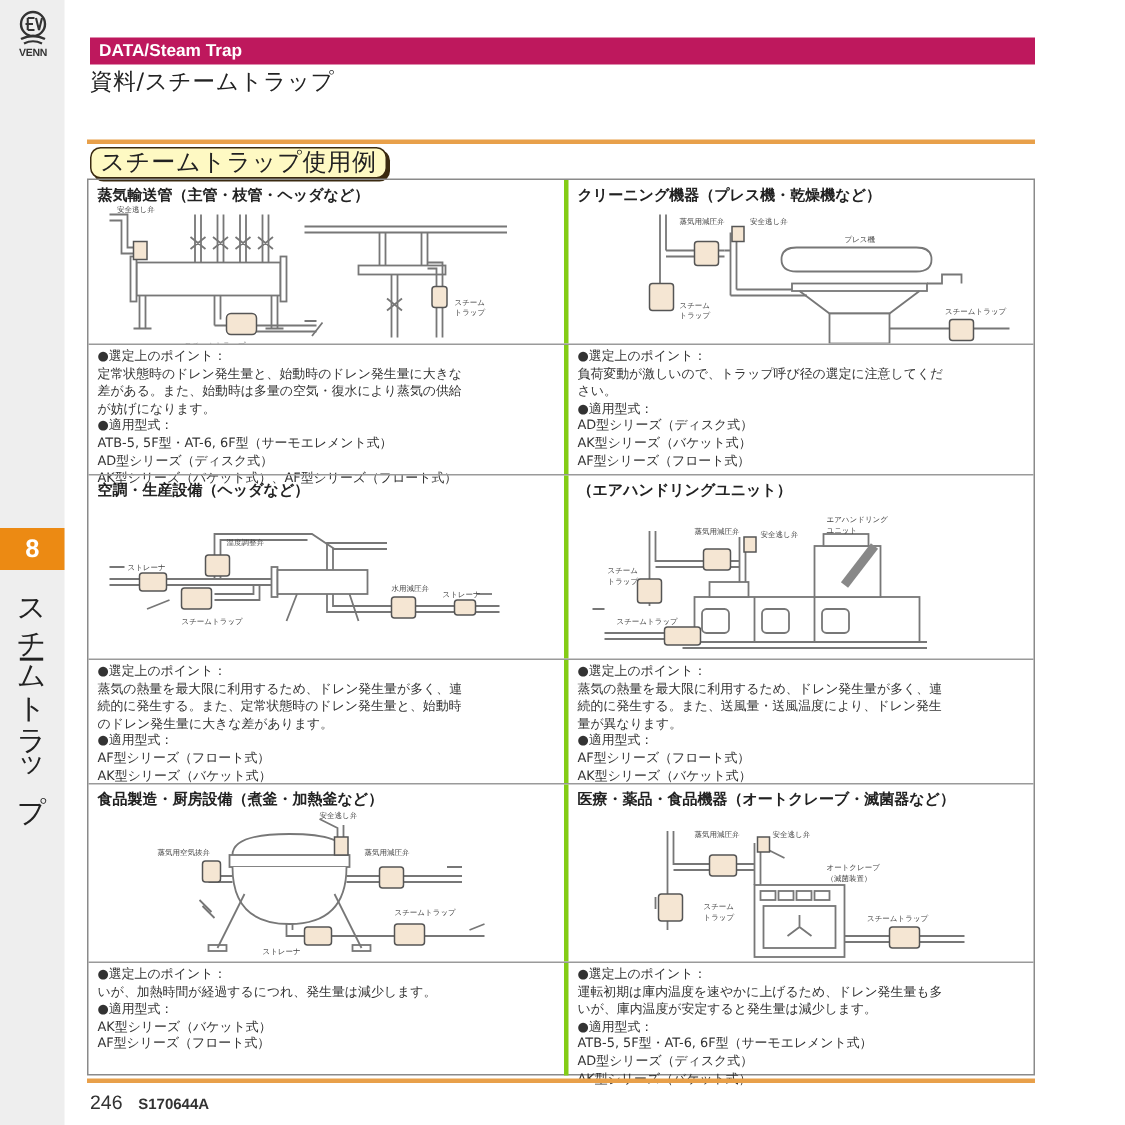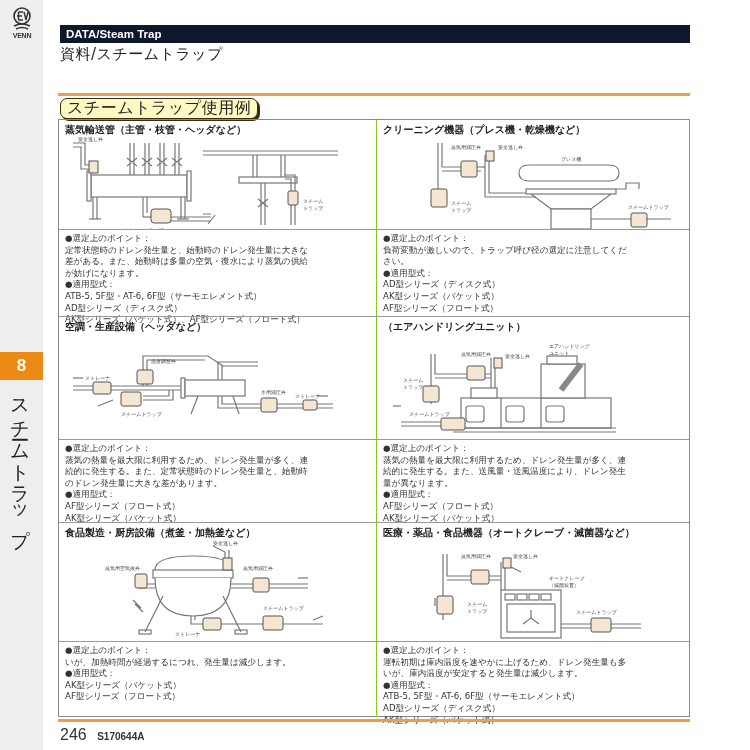--- a/index.html
+++ b/index.html
@@ -8,43 +8,43 @@
 
   
   .side { position: absolute; left: 0; top: 0; width: 43px; height: 750px; background: #eeeeee; }
   .logo { position: absolute; left: 4px; top: 6px; width: 36px; height: 40px; text-align: center; }
   .logo svg { display: block; margin: 0 auto; }
   .logo-text { font-family: "Liberation Sans", sans-serif; font-weight: bold; font-size: 7px; color: #333; letter-spacing: -0.2px; margin-top: 0px; }
   .chap-num { position: absolute; left: 0; top: 352px; width: 43px; height: 28px; background: #ec8a13; color: #fff; font-family: "Liberation Sans", sans-serif; font-weight: bold; font-size: 17px; text-align: center; line-height: 28px; }
   .chap-title { position: absolute; left: 6px; top: 386px; width: 30px; writing-mode: vertical-rl; font-size: 19px; color: #222; letter-spacing: 0px; line-height: 30px; }
 
   
-  .hdr-bar { position: absolute; left: 60px; top: 25px; width: 630px; height: 18px; background: #0f172a; color: #fff; font-family: "Liberation Sans", sans-serif; font-weight: bold; font-size: 11.5px; line-height: 18px; padding-left: 6px; }
+  .hdr-bar { position: absolute; left: 60px; top: 25px; width: 630px; height: 18px; background: #be185d; color: #fff; font-family: "Liberation Sans", sans-serif; font-weight: bold; font-size: 11.5px; line-height: 18px; padding-left: 6px; }
   .page-title { position: absolute; left: 60px; top: 45px; font-size: 15px; color: #222; letter-spacing: 0.5px; }
   .rule { position: absolute; left: 58px; width: 632px; height: 3px; background: #e8a04a; }
   .rule.top { top: 93px; }
   .rule.bot { top: 719px; }
 
   
   .sec-label { position: absolute; left: 60px; top: 98px; height: 21px; padding: 0 6px; border: 1.5px solid #3a2a10; border-radius: 7px; background: #fef9c3; box-shadow: 2px 2px 0 #3a2a10; font-size: 16px; line-height: 18px; color: #222; letter-spacing: 0.5px; }
 
   
   .grid { position: absolute; left: 58px; top: 119px; width: 632px; height: 598px; border: 1px solid #8a8a8a; }
   .cell { position: absolute; }
   .cell.l { left: 0; width: 317px; }
-  .cell.r { left: 317px; width: 313px; border-left: 1px solid #84cc16; }
+  .cell.r { left: 317px; width: 313px; border-left: 3px solid #84cc16; }
   .hline { position: absolute; left: 0; width: 630px; height: 1px; background: #9a9a9a; }
   .case-title { position: absolute; left: 6px; top: 3px; font-size: 10px; font-weight: bold; color: #222; white-space: nowrap; }
   .diagram { position: absolute; left: 4px; top: 17px; }
   .notes { position: absolute; left: 6px; top: 3px; right: 6px; font-size: 8.6px; line-height: 11.6px; color: #333; }
   .notes div { white-space: nowrap; }
 
   
   .footer { position: absolute; left: 60px; top: 726px; font-family: "Liberation Sans", sans-serif; }
-  .page-no { font-size: 16px; color: #333; }
+  .page-no { font-size: 13px; color: #333; }
   .doc-code { font-size: 10px; font-weight: bold; color: #333; margin-left: 6px; }
 
   svg text { font-family: "DejaVu Sans", sans-serif; }
 </style>
 </head>
 <body>
 
 <div class="side">
   <div class="logo">
     <svg width="22" height="26" viewBox="0 0 22 26">

